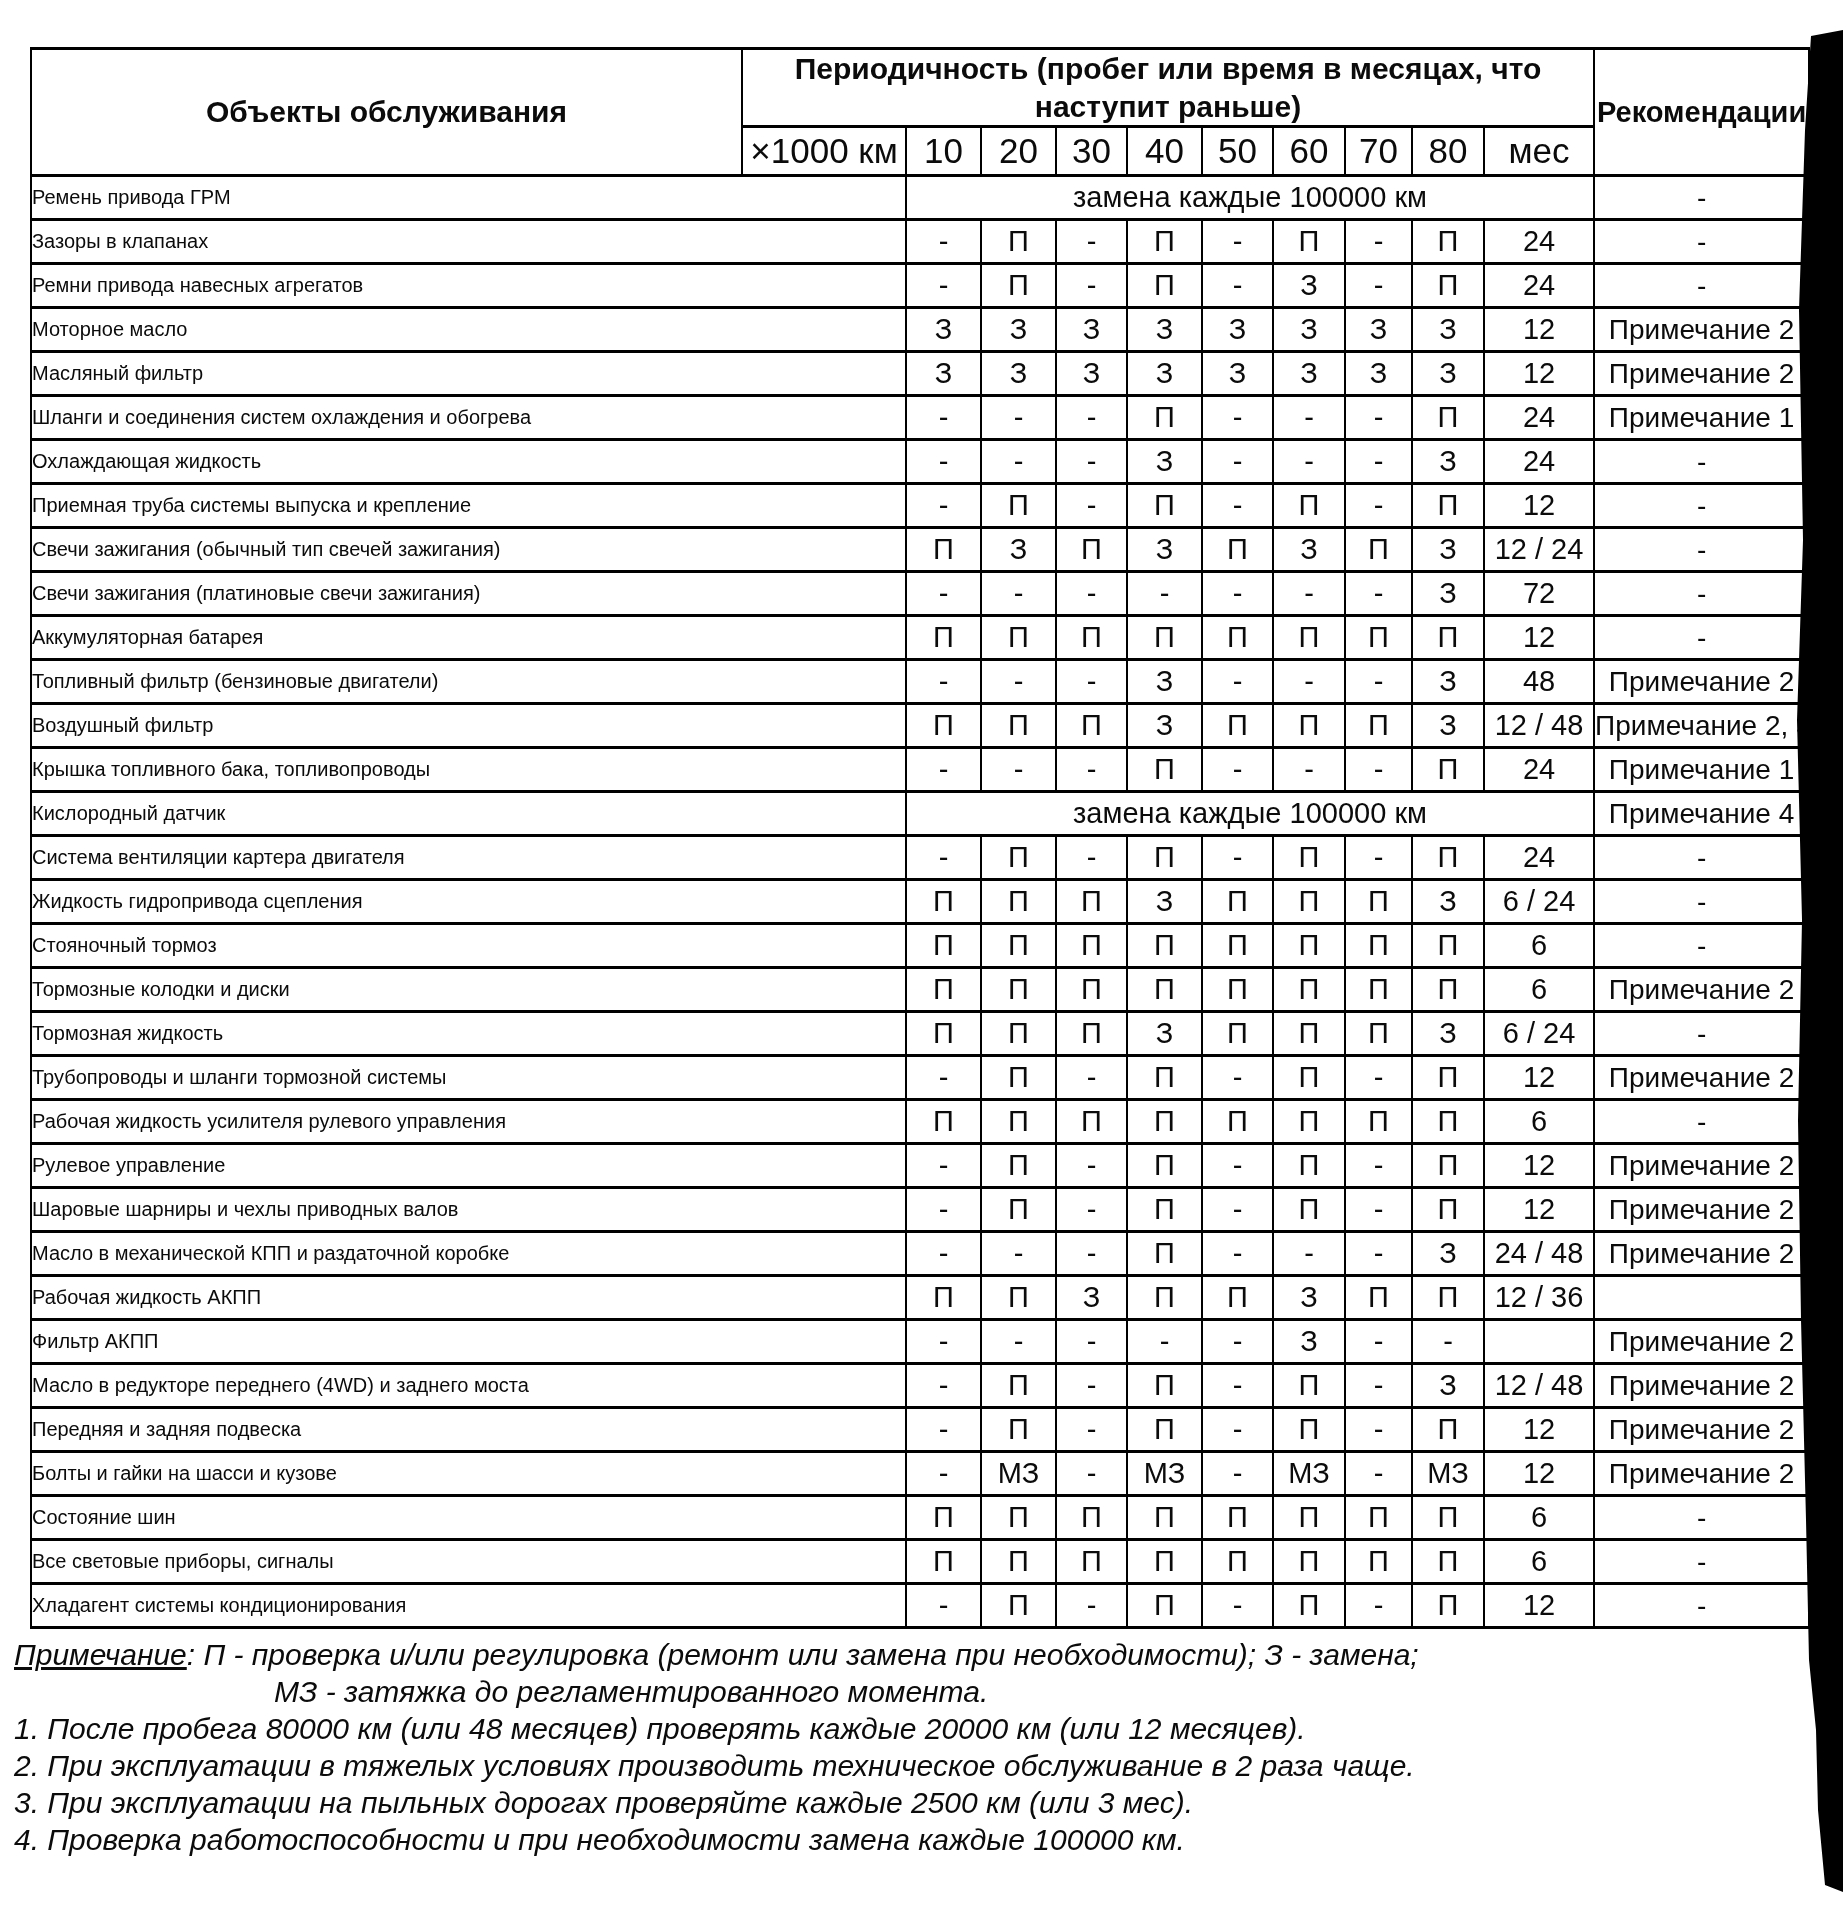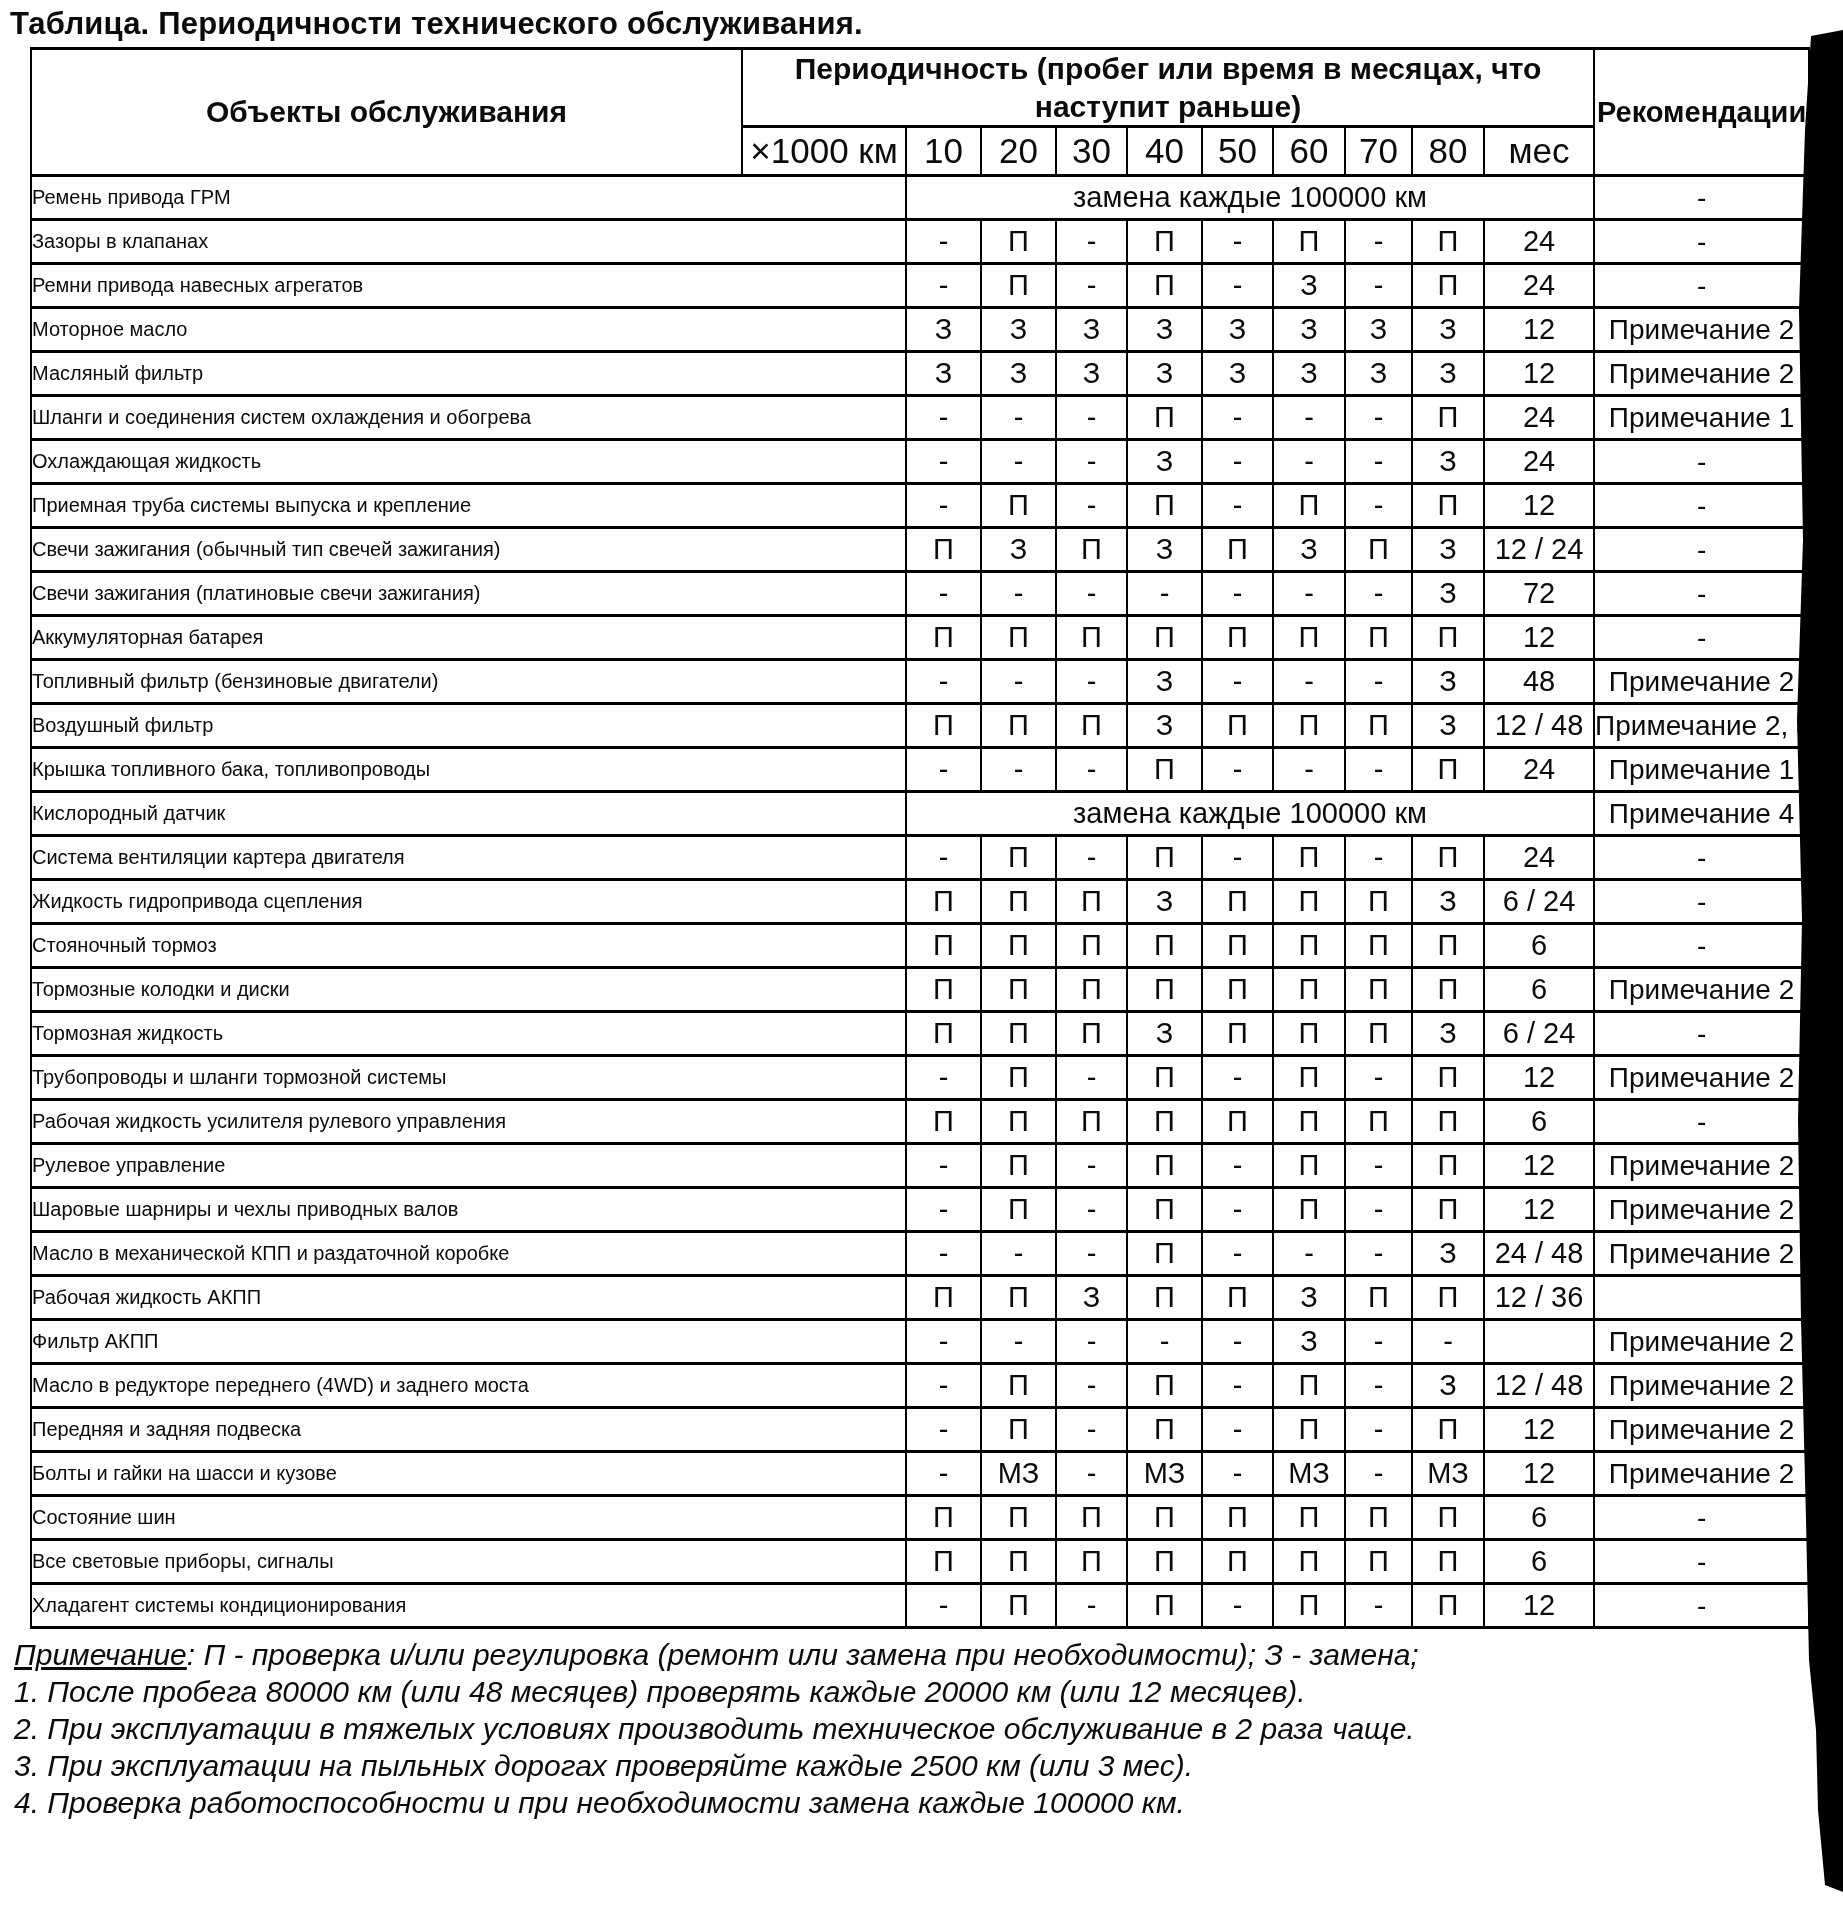--- a/index.html
+++ b/index.html
@@ -41,21 +41,20 @@
     clip-path: polygon(46px 30px, 14px 36px, 8px 130px, 2px 310px, 6px 540px,
       0px 720px, 5px 920px, 1px 1120px, 4px 1320px, 9px 1520px, 12px 1660px,
       19px 1730px, 21px 1810px, 28px 1885px, 46px 1892px);
   }
 </style>
 </head>
 <body>
 
 <div class="page">
 
-  <div class="title">Таблица. Периодичности технического обслуживания.</div>
 
   <table class="maint">
     <colgroup>
       <col style="width:711px">
         <col style="width:164px">
       <col style="width:75px">
         <col style="width:75px">
         <col style="width:71px">
         <col style="width:75px">
       <col style="width:71px">
@@ -496,20 +495,21 @@
           <td class="v">-</td>
           <td class="v">П</td>
           <td class="v">12</td>
           <td class="rec">-</td>
         </tr>
       </tbody>
   </table>
 
   <div class="footnotes">
     <div class="fline"><span class="note-label">Примечание</span><span>: П - проверка и/или регулировка (ремонт или замена при необходимости); З - замена;</span></div>
+    <div class="fline indent">МЗ - затяжка до регламентированного момента.</div>
     <div>
         <div class="fline">1. После пробега 80000 км (или 48 месяцев) проверять каждые 20000 км (или 12 месяцев).</div>
         <div class="fline">2. При эксплуатации в тяжелых условиях производить техническое обслуживание в 2 раза чаще.</div>
         <div class="fline">3. При эксплуатации на пыльных дорогах проверяйте каждые 2500 км (или 3 мес).</div>
         <div class="fline">4. Проверка работоспособности и при необходимости замена каждые 100000 км.</div>
       </div>
   </div>
 
   <div class="scan-edge"></div>
 

